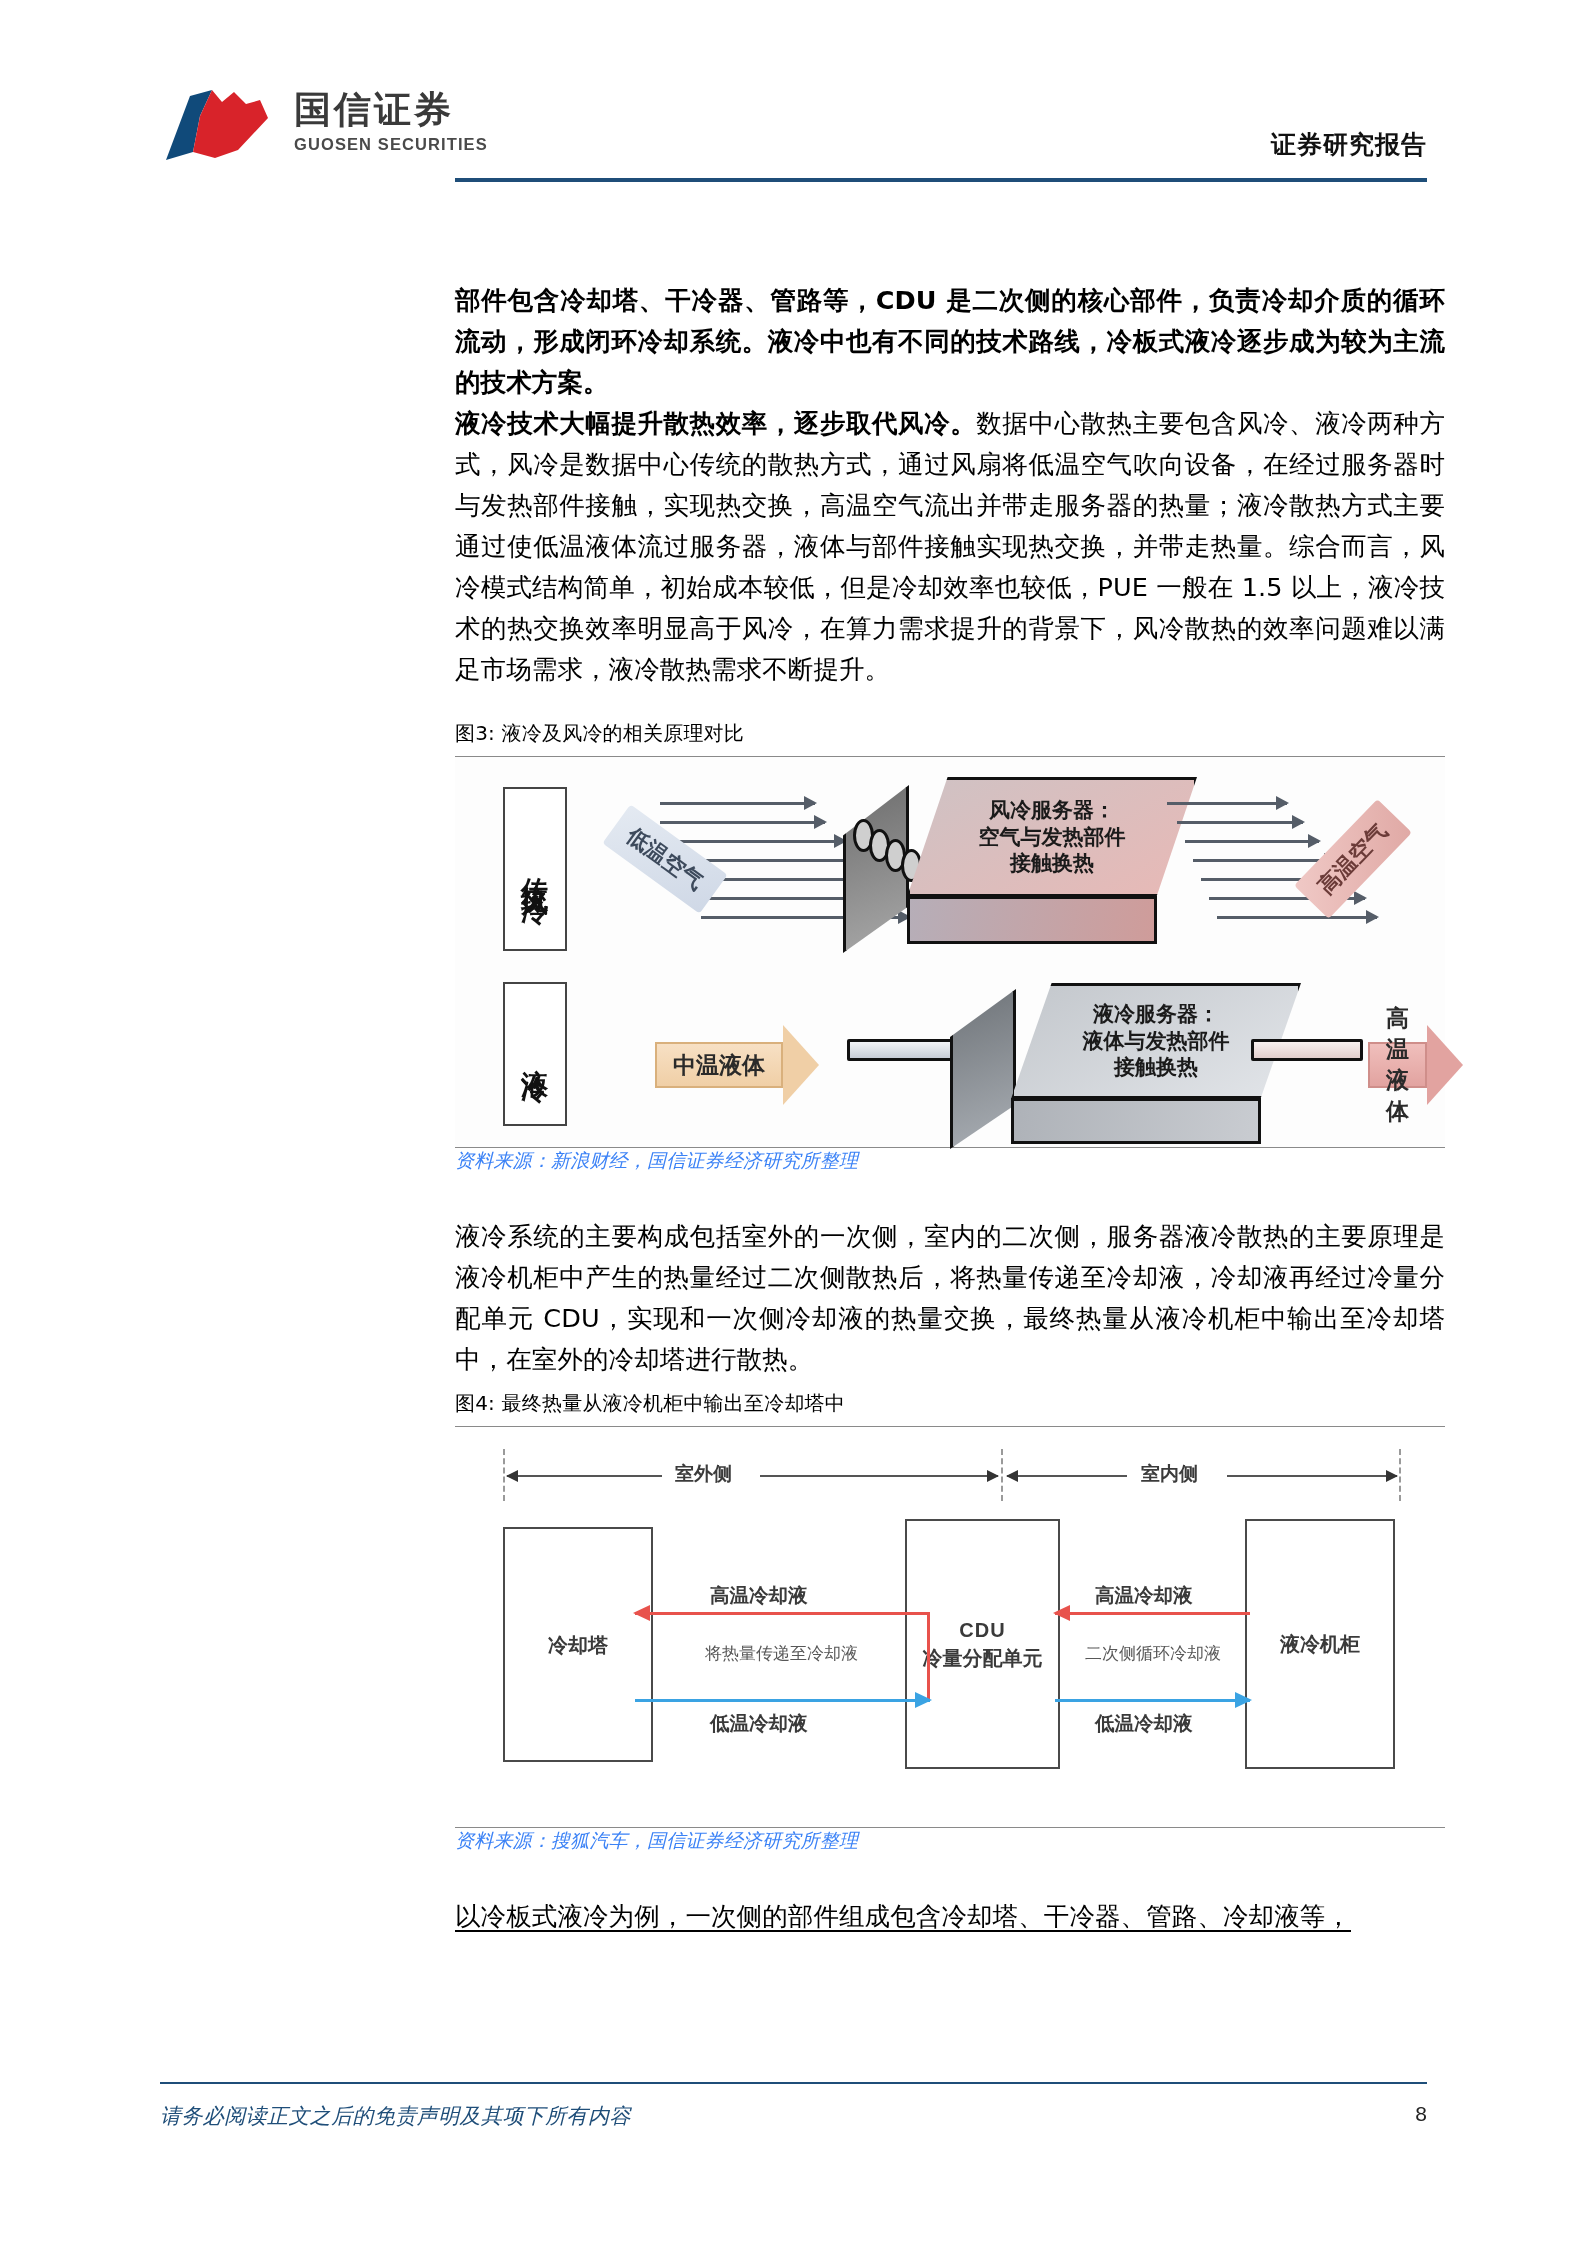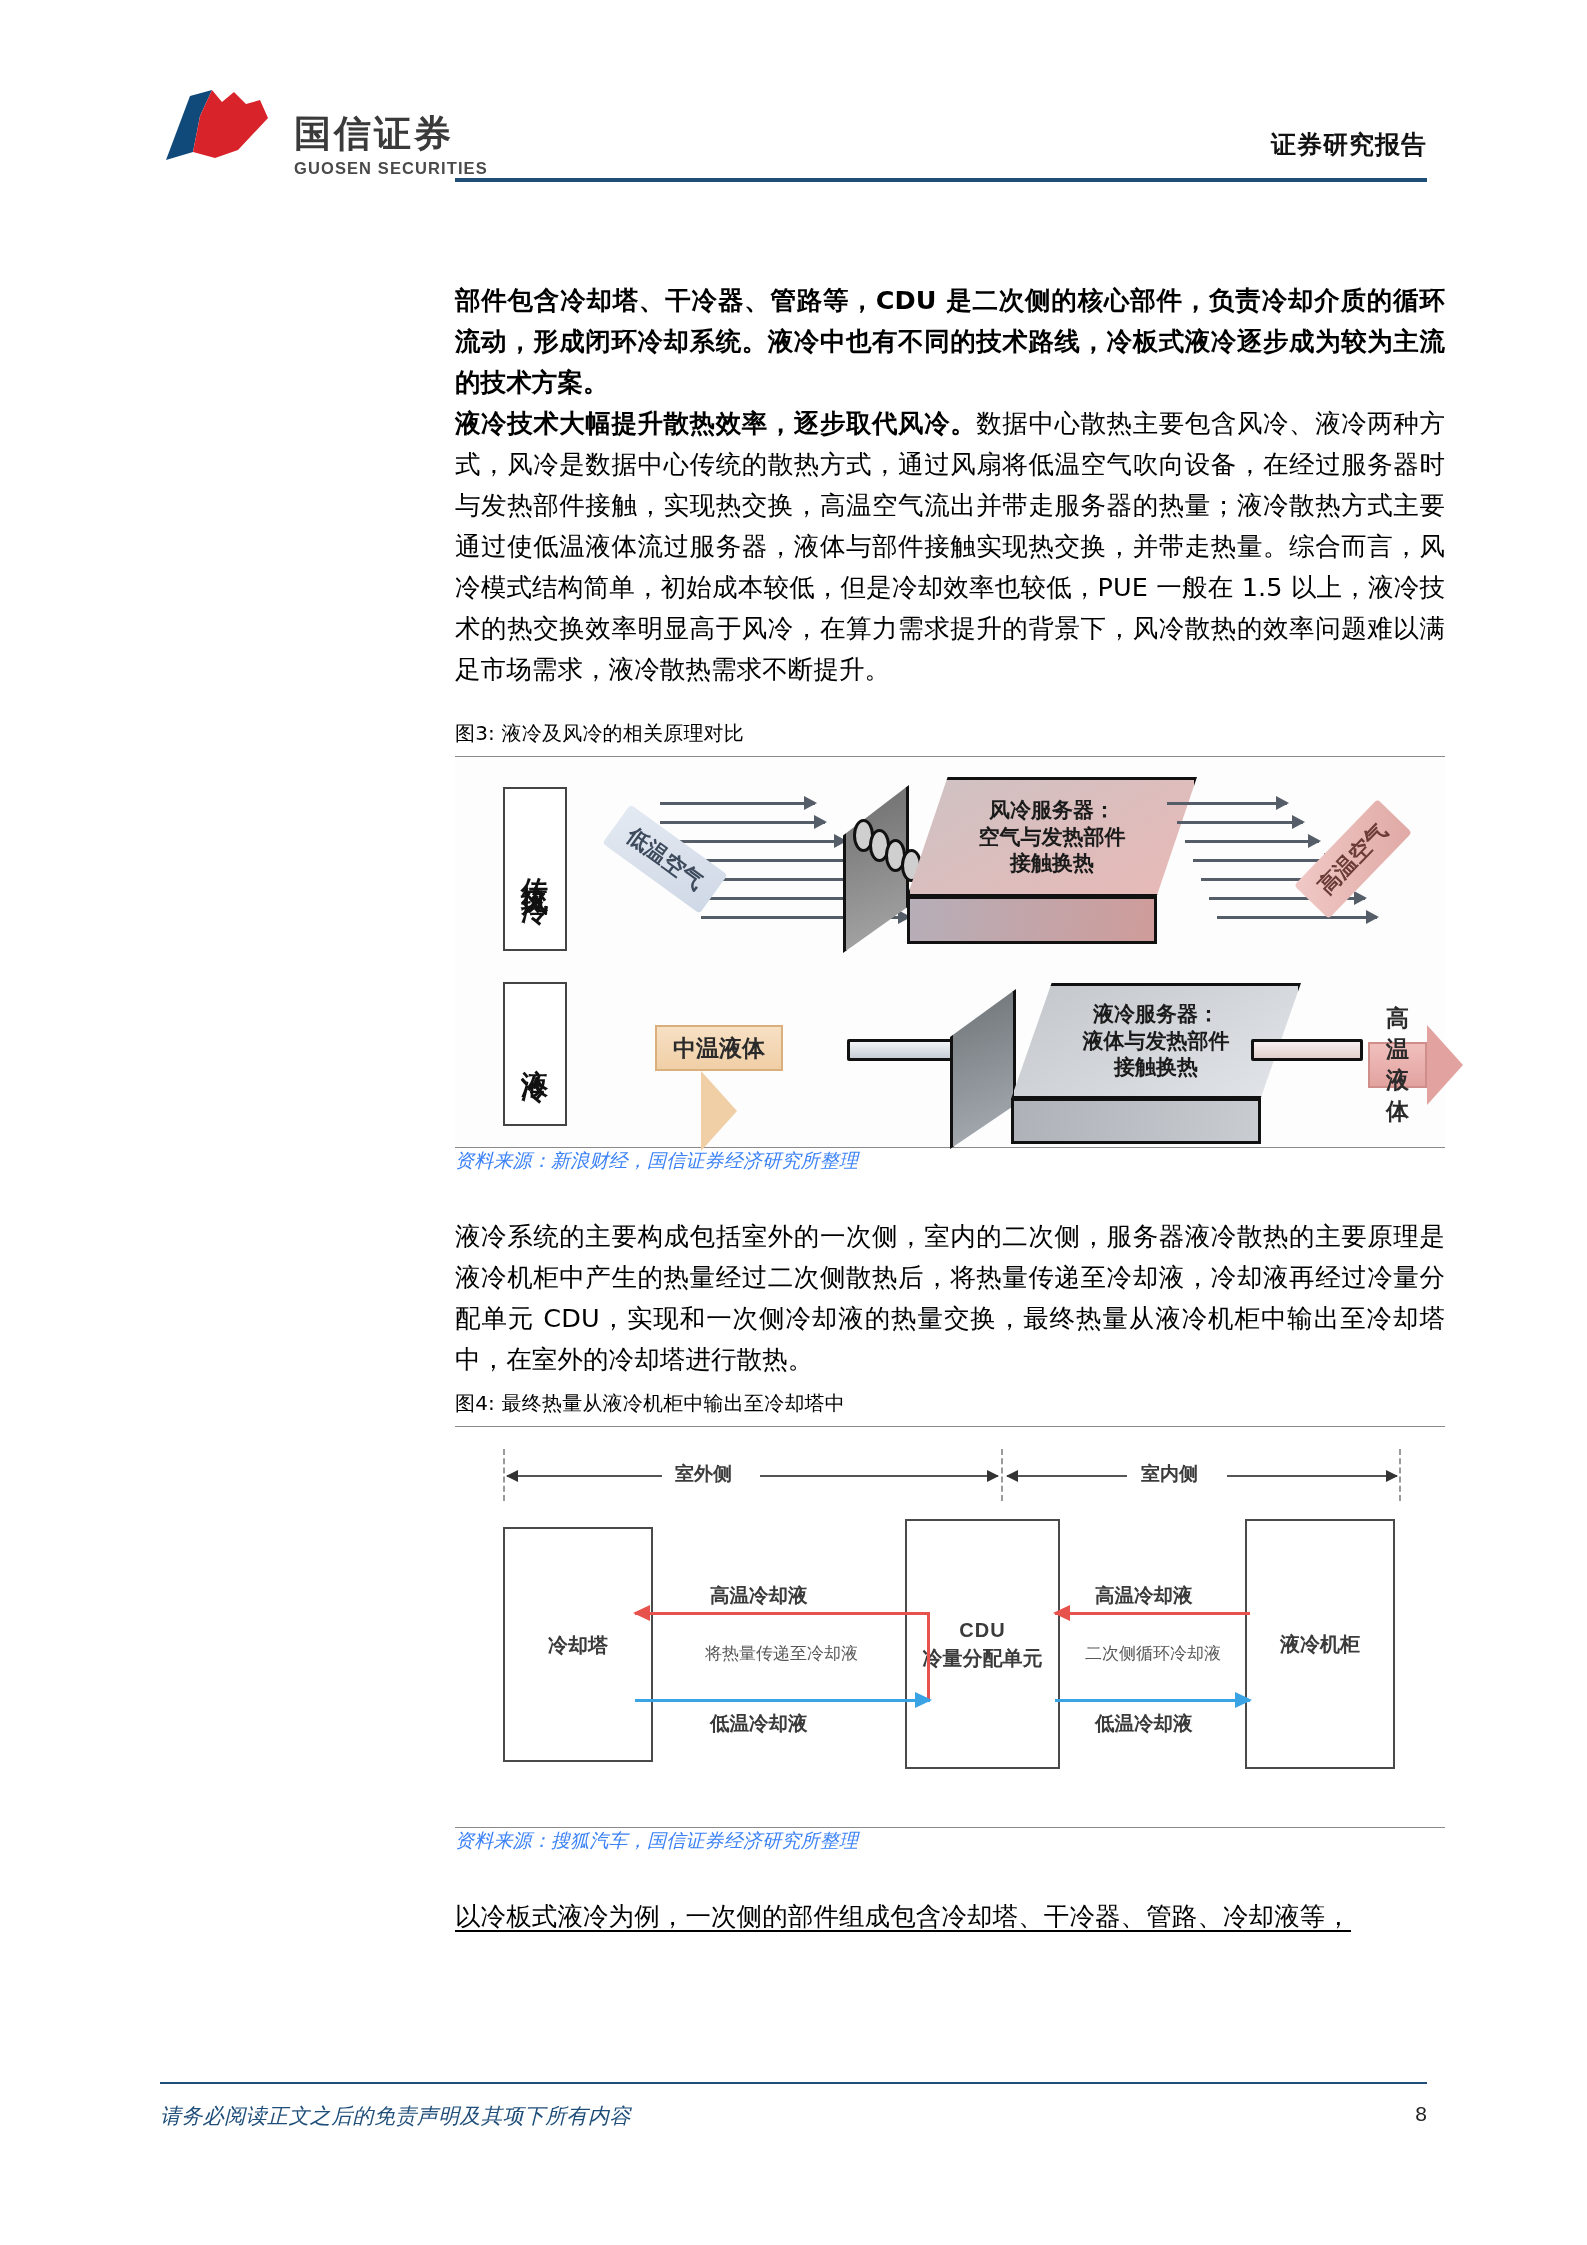--- a/index.html
+++ b/index.html
@@ -49,21 +49,20 @@
     justify-content: flex-start;
     padding-top: 2px;
   }
   .logo-cn {
     font-family: "DejaVu Sans", "Liberation Sans", sans-serif;
     font-size: 37px;
     font-weight: bold;
     letter-spacing: 3px;
     color: #3a3a3a;
     line-height: 1.08;
-    margin-top: 24px;
   }
   .logo-en {
     font-family: "Liberation Sans", sans-serif;
     font-size: 16.5px;
     font-weight: bold;
     letter-spacing: 1.1px;
     color: #4a4a4a;
     margin-top: 5px;
   }
   .header-title {
@@ -451,21 +450,21 @@
           <div class="arrow-row" style="left:746px; top:121px; width:150px;"></div>
           <div class="arrow-row" style="left:754px; top:140px; width:156px;"></div>
           <div class="arrow-row" style="left:762px; top:159px; width:160px;"></div>
 
           <div class="skew-label skew-hot" style="left:838px; top:78px;">高温空气</div>
 
           <div class="tag-box" style="left:48px; top:225px; width:60px; height:140px;">
             <span class="tag-vert">液冷</span>
           </div>
 
-          <div class="big-arrow" style="left:200px; top:268px;flex-direction:column;">
+          <div class="big-arrow" style="left:200px; top:268px;">
             <div class="shaft" style="background:linear-gradient(180deg,#f7e0c4,#f0cfa6); border:2px solid #d9b07c;">中温液体</div>
             <div class="head" style="border-left:36px solid #f0cfa6;"></div>
           </div>
 
           <div class="pipe" style="left:392px; top:282px; width:118px; height:22px;
                background: linear-gradient(180deg,#f2f4f7,#c7cdd6);"></div>
 
           <div class="blk-side" style="left:495px; top:232px; width:66px; height:160px;
                background: linear-gradient(160deg,#6f7479,#a9aeb4);
                clip-path: polygon(0% 30%, 100% 0%, 100% 72%, 0% 100%);"></div>

